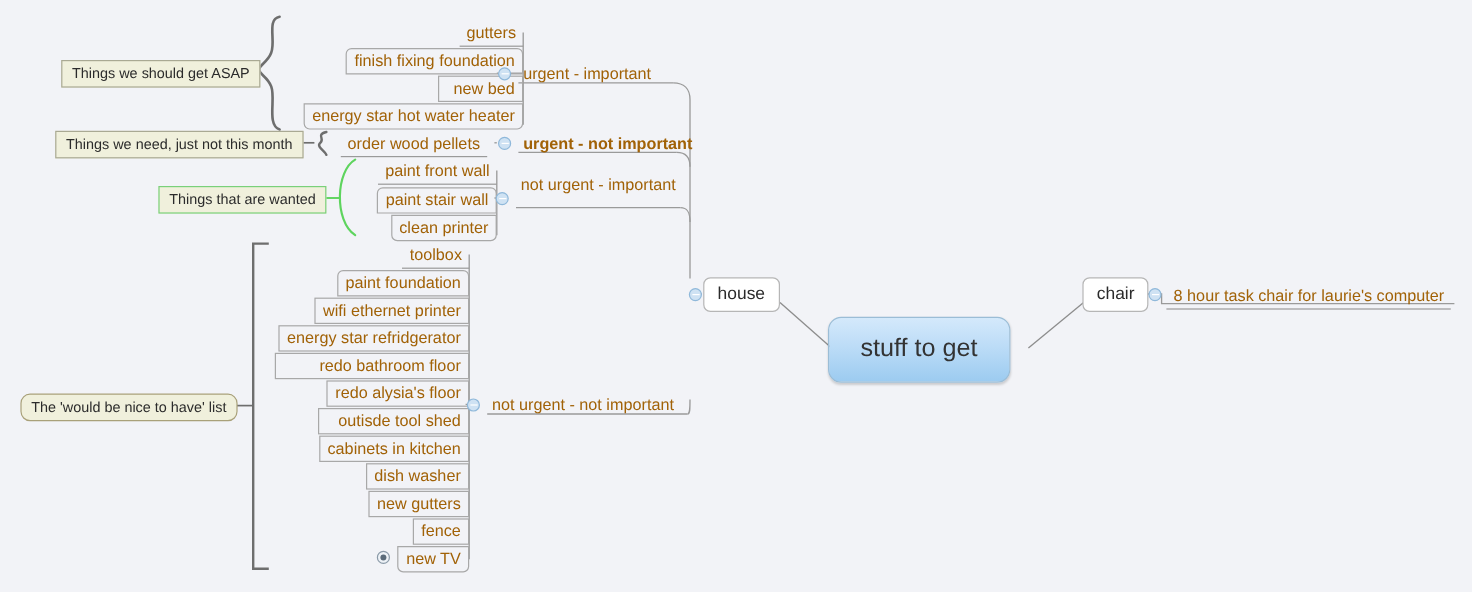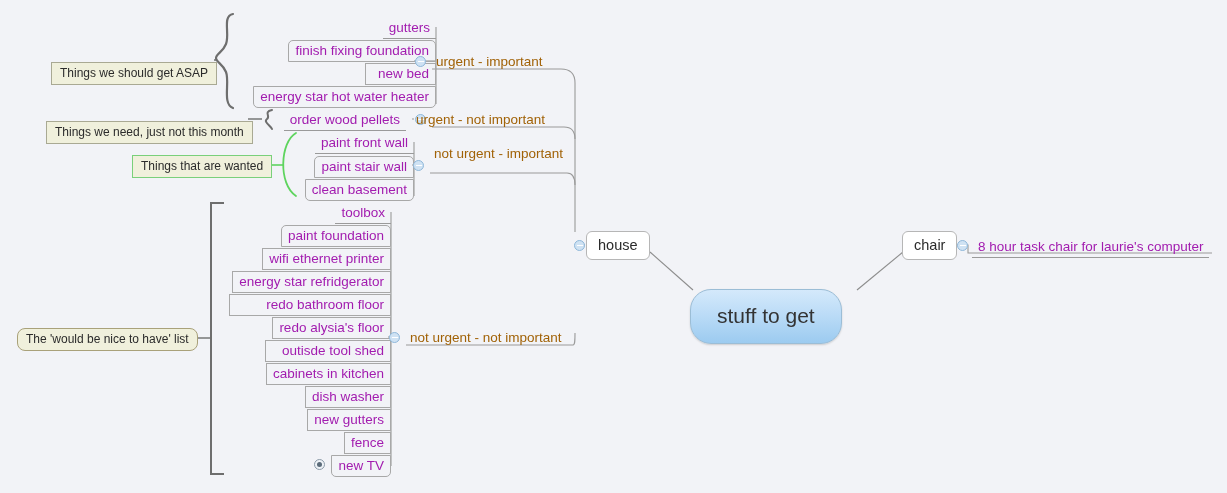--- a/index.html
+++ b/index.html
@@ -23,21 +23,21 @@
     left: 0; top: 0;
     width: 1227px;
     height: 493px;
     pointer-events: none;
   }
 
   
   .leaf {
     position: absolute;
     font-size: 13.5px;
-    color: #a21caf;
+    color: #a16207;
     white-space: nowrap;
     line-height: 17px;
     padding: 1px 6px 2px 6px;
     border-bottom: 1px solid #9a9a9a;
     box-sizing: border-box;
     text-align: right;
   }
   .leaf.boxed {
     border: 1px solid #a8a8a8;
     border-radius: 5px 5px 5px 5px;
@@ -90,21 +90,20 @@
     font-size: 12px;
     color: #2b2b2b;
     white-space: nowrap;
     padding: 3px 8px 4px 8px;
     background: #f0f0dc;
     box-sizing: border-box;
   }
   .boundary-label.sq-olive {
     border: 1px solid #a9a993;
     border-radius: 0;
-    margin-top: 12px;
   }
   .boundary-label.sq-green {
     border: 1px solid #7ad07a;
     border-radius: 0;
     text-align: center;
   }
   .boundary-label.round-olive {
     border: 1px solid #a9a17a;
     border-radius: 8px;
   }
@@ -225,21 +224,21 @@
   <div class="leaf boxed" style="right:791px; top:63px; border-radius:0;padding-left:12px;">new bed</div>
 
   <div class="leaf boxed" style="right:791px; top:86px; border-radius:0 0 5px 5px;">energy star hot water heater</div>
 
   <div class="leaf plain" style="right:821px; top:110px;">order wood pellets</div>
 
   <div class="leaf plain" style="right:813px; top:133px;">paint front wall</div>
 
   <div class="leaf boxed" style="right:813px; top:156px; border-radius:5px 5px 0 0;">paint stair wall</div>
 
-  <div class="leaf boxed" style="right:813px; top:179px; border-radius:0 0 5px 5px;">clean basement</div>
+  <div class="leaf boxed" style="right:813px; top:179px; border-radius:0 0 5px 5px;">clean printer</div>
 
   <div class="leaf plain" style="right:836px; top:203px;">toolbox</div>
 
   <div class="leaf boxed" style="right:836px; top:225px; border-radius:5px 5px 0 0;">paint foundation</div>
 
   <div class="leaf boxed" style="right:836px; top:248px; border-radius:0;">wifi ethernet printer</div>
 
   <div class="leaf boxed" style="right:836px; top:271px; border-radius:0;">energy star refridgerator</div>
 
   <div class="leaf boxed" style="right:836px; top:294px; border-radius:0;padding-left:36px;">redo bathroom floor</div>
@@ -257,37 +256,37 @@
   <div class="leaf boxed" style="right:836px; top:432px; border-radius:0;">fence</div>
 
   <div class="leaf boxed" style="right:836px; top:455px; border-radius:0 0 5px 5px;">new TV</div>
 
   <span class="radio-icon" style="left:314px; top:459px;"></span>
 
   <span class="collapse-icon" style="left:415px; top:56px;"></span>
   <div class="cat" style="left:432px; top:52px;">urgent - important</div>
 
   <span class="collapse-icon" style="left:415px; top:114px;"></span>
-  <div class="cat" style="left:412px; top:110px;">urgent - not important</div>
+  <div class="cat" style="left:432px; top:110px;font-weight:bold;">urgent - not important</div>
 
   <span class="collapse-icon" style="left:413px; top:160px;"></span>
   <div class="cat" style="left:430px; top:144px;">not urgent - important</div>
 
   <span class="collapse-icon" style="left:389px; top:332px;"></span>
   <div class="cat" style="left:406px; top:328px;">not urgent - not important</div>
 
   <span class="collapse-icon" style="left:574px; top:240px;"></span>
   <div class="node-white" style="left:586px; top:231px;">house</div>
 
   <div class="node-white" style="left:902px; top:231px;">chair</div>
   <span class="collapse-icon" style="left:957px; top:240px;"></span>
 
   <div class="leaf plain" style="left:972px; top:237px; text-align:left; border-bottom:1px solid #9a9a9a;">8 hour task chair for laurie's computer</div>
 
-  <div class="node-central" style="left:690px; top:289px;border-radius:21px;">stuff to get</div>
+  <div class="node-central" style="left:690px; top:264px;">stuff to get</div>
 
   <div class="boundary-label sq-olive" style="left:51px; top:50px;">Things we should get ASAP</div>
 
   <div class="boundary-label sq-olive" style="left:46px; top:109px;">Things we need, just not this month</div>
 
   <div class="boundary-label sq-green" style="left:132px; top:155px;">Things that are wanted</div>
 
   <div class="boundary-label round-olive" style="left:17px; top:328px;">The 'would be nice to have' list</div>
 
 </div>

